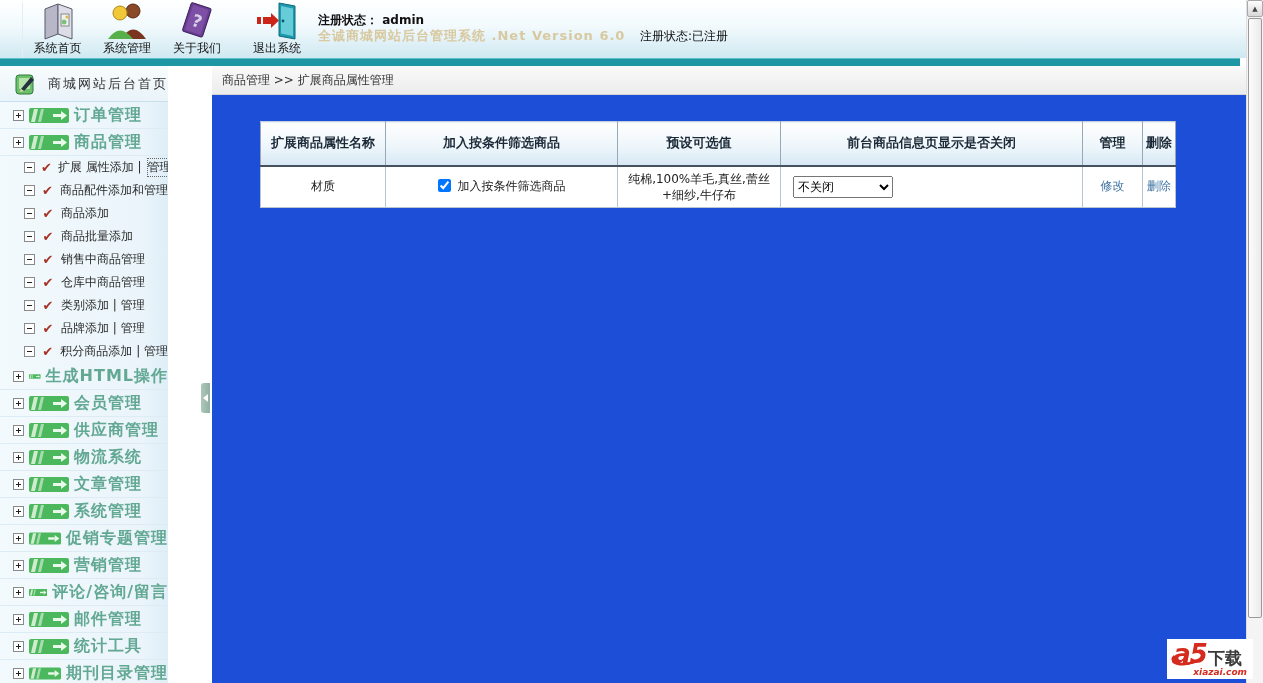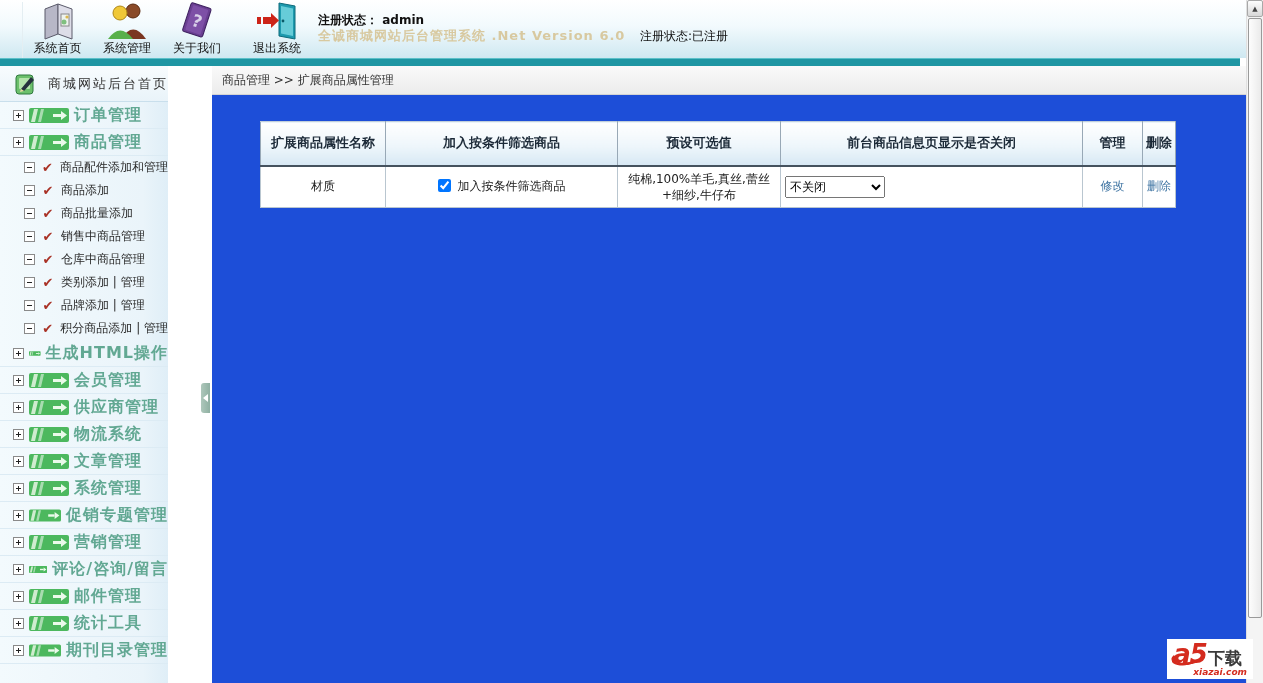--- a/index.html
+++ b/index.html
@@ -50,21 +50,21 @@
   .breadcrumb { height:29px; line-height:28px; padding-left:10px; font-size:12px; color:#333;
     background:linear-gradient(180deg,#fafafa,#ececec); border-bottom:1px solid #d4d4d4; }
 
   .attr-table { border-collapse:collapse; table-layout:fixed; margin:26px 0 0 48px; width:915px; background:#fff; }
   .attr-table col.c1{width:125px} .attr-table col.c2{width:232px} .attr-table col.c3{width:163px}
   .attr-table col.c4{width:302px} .attr-table col.c5{width:60px} .attr-table col.c6{width:33px}
   .attr-table th { height:44px; font-size:13px; font-weight:bold; color:#1c2a38; text-align:center;
     background:linear-gradient(180deg,#ffffff 0%,#eef6fb 55%,#d7e8f4 100%);
     border:1px solid #98a8b6; border-top:1px solid #c2cfda; border-bottom:2px solid #45525e; }
   .attr-table td { height:42px; font-size:12px; color:#222; text-align:center; border:1px solid #b9c6d0; vertical-align:middle; }
-  .attr-table td.left { text-align:left; padding-left:4px; }
+  .attr-table td.left { text-align:left; padding-left:12px; }
   .preset { line-height:16px; display:inline-block; max-width:155px; }
   .filter-label { margin-left:3px; }
   .tbl-link { color:#4176a4; text-decoration:none; cursor:pointer; }
   .row-select { width:100px; height:22px; font-size:12px; font-family:inherit; }
   input[type=checkbox] { width:13px; height:13px; vertical-align:-2px; }
 
   
   .scrollbar { position:absolute; right:0; top:0; bottom:0; width:17px; background:#f4f4f4; border-left:1px solid #e0e0e0; }
   .sb-up { height:17px; background:linear-gradient(180deg,#fdfdfd,#d8d8d8); border:1px solid #a8a8a8; border-radius:2px;
     display:flex; align-items:center; justify-content:center; font-size:7px; color:#444; cursor:pointer; }
@@ -166,20 +166,26 @@
     <svg class="g-icon" viewBox="0 0 40 15">
         <rect x="0" y="0" width="40" height="15" rx="2" fill="#4cb85e"></rect>
         <polygon points="5,1 9,1 6,14 2,14" fill="#cfeccf"></polygon>
         <polygon points="12,1 15,1 12,14 9,14" fill="#a8dcb0"></polygon>
         <rect x="24" y="6" width="8" height="3" fill="#eafaea"></rect>
         <polygon points="32,3 38,7.5 32,12" fill="#eafaea"></polygon>
       </svg>
     <span class="g-label">商品管理</span>
   </div>
 
+  <div class="s-row">
+    <span class="expand-box"></span>
+    <span class="check-icon"></span>
+    <span class="s-label">扩展 属性添加 |</span>
+    <span class="s-label focused">管理</span>
+  </div>
   <div class="s-row">
     <span class="expand-box"></span>
     <span class="check-icon"></span>
     <span class="s-label">商品配件添加和管理</span>
   </div>
   <div class="s-row">
     <span class="expand-box"></span>
     <span class="check-icon"></span>
     <span class="s-label">商品添加</span>
   </div>

